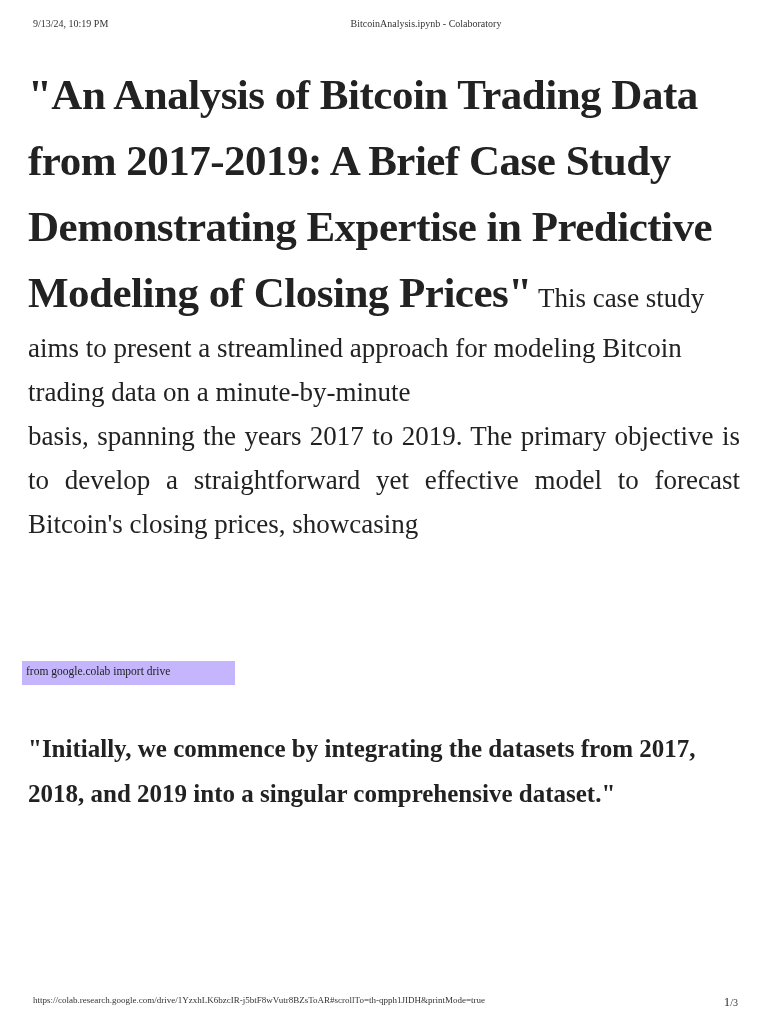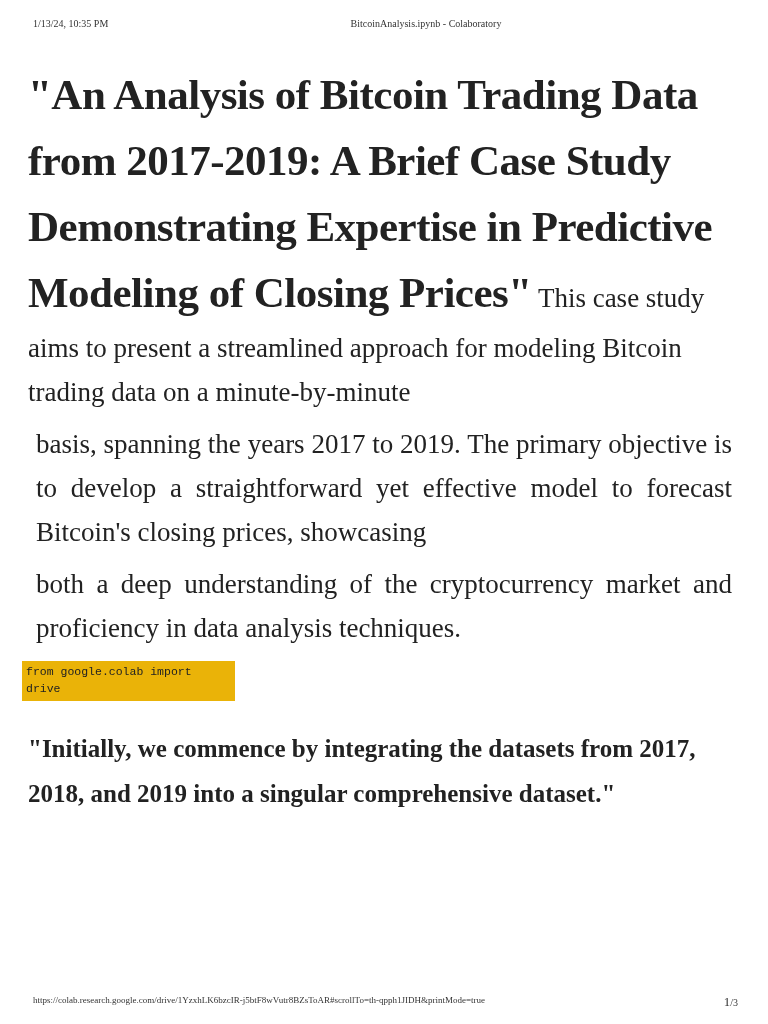--- a/index.html
+++ b/index.html
@@ -10,45 +10,44 @@
     .hdr-date { position: absolute; left: 33px; top: 18px; font-size: 10px; color: #333; }
     .hdr-title { position: absolute; left: 0; right: 0; top: 18px; text-align: center; font-size: 10px; color: #333; padding-left: 84px; box-sizing: border-box; }
     .ftr-url { position: absolute; left: 33px; top: 995px; font-size: 9px; color: #333; text-align: right; }
     .ftr-page { position: absolute; right: 30px; top: 994px; font-size: 10px; color: #333; }
     .ftr-page .cur { font-size: 13px; }
 
     .content { position: absolute; left: 28px; width: 712px; top: 62px; }
     .intro { margin: 0; line-height: 44px; font-size: 27px; }
     .title { font-weight: bold; font-size: 43px; line-height: 66px; letter-spacing: -0.5px; }
     .intro-text { font-size: 27px; }
-    .para { font-size: 27px; line-height: 44px; margin: 8px; }
+    .para { font-size: 27px; line-height: 44px; margin: 0; }
     .para.justify { text-align: justify; text-align-last: left; }
 
     .code {
-      position: absolute; left: 22px; top: 661px; width: 213px; height: 40px;
-      background: #eab308; box-sizing: border-box; padding: 2px 4px;
-      font-family: Liberation Mono, monospace; font-size: 11.5px; line-height: 17px; color: #222;
+      position: absolute; left: 22px; top: 661px; width: 213px; height: 24px;
+      background: #c4b5fd; box-sizing: border-box; padding: 2px 4px;
+      font-family: Liberation Serif, serif; font-size: 11.5px; line-height: 17px; color: #222;
     }
     .section {
       position: absolute; left: 28px; top: 726px; width: 712px;
       font-weight: bold; font-size: 25px; line-height: 45px; margin: 0;
     }
   </style>
 </head>
 <body>
 
-<div class="hdr-date">1/13/24, 10:35 PM</div>
+<div class="hdr-date">9/13/24, 10:19 PM</div>
 <div class="hdr-title">BitcoinAnalysis.ipynb - Colaboratory</div>
 
 <div class="content">
   <p class="intro">
     <span class="title">"An Analysis of Bitcoin Trading Data from 2017-2019: A Brief Case Study Demonstrating Expertise in Predictive Modeling of Closing Prices"</span><span class="intro-text"> This case study aims to present a streamlined approach for modeling Bitcoin trading data on a minute-by-minute</span>
   </p>
   <p class="para justify">basis, spanning the years 2017 to 2019. The primary objective is to develop a straightforward yet effective model to forecast Bitcoin's closing prices, showcasing</p>
-  <p class="para justify">both a deep understanding of the cryptocurrency market and proficiency in data analysis techniques.</p>
 </div>
 
 <div class="code">from google.colab import drive</div>
 
 <p class="section">"Initially, we commence by integrating the datasets from 2017, 2018, and 2019 into a singular comprehensive dataset."</p>
 
 <div class="ftr-url">https://colab.research.google.com/drive/1YzxhLK6bzcIR-j5btF8wVutr8BZsToAR#scrollTo=th-qpph1JIDH&amp;printMode=true</div>
 <div class="ftr-page"><span class="cur">1</span><span>/3</span></div>
 
 </body></html>

